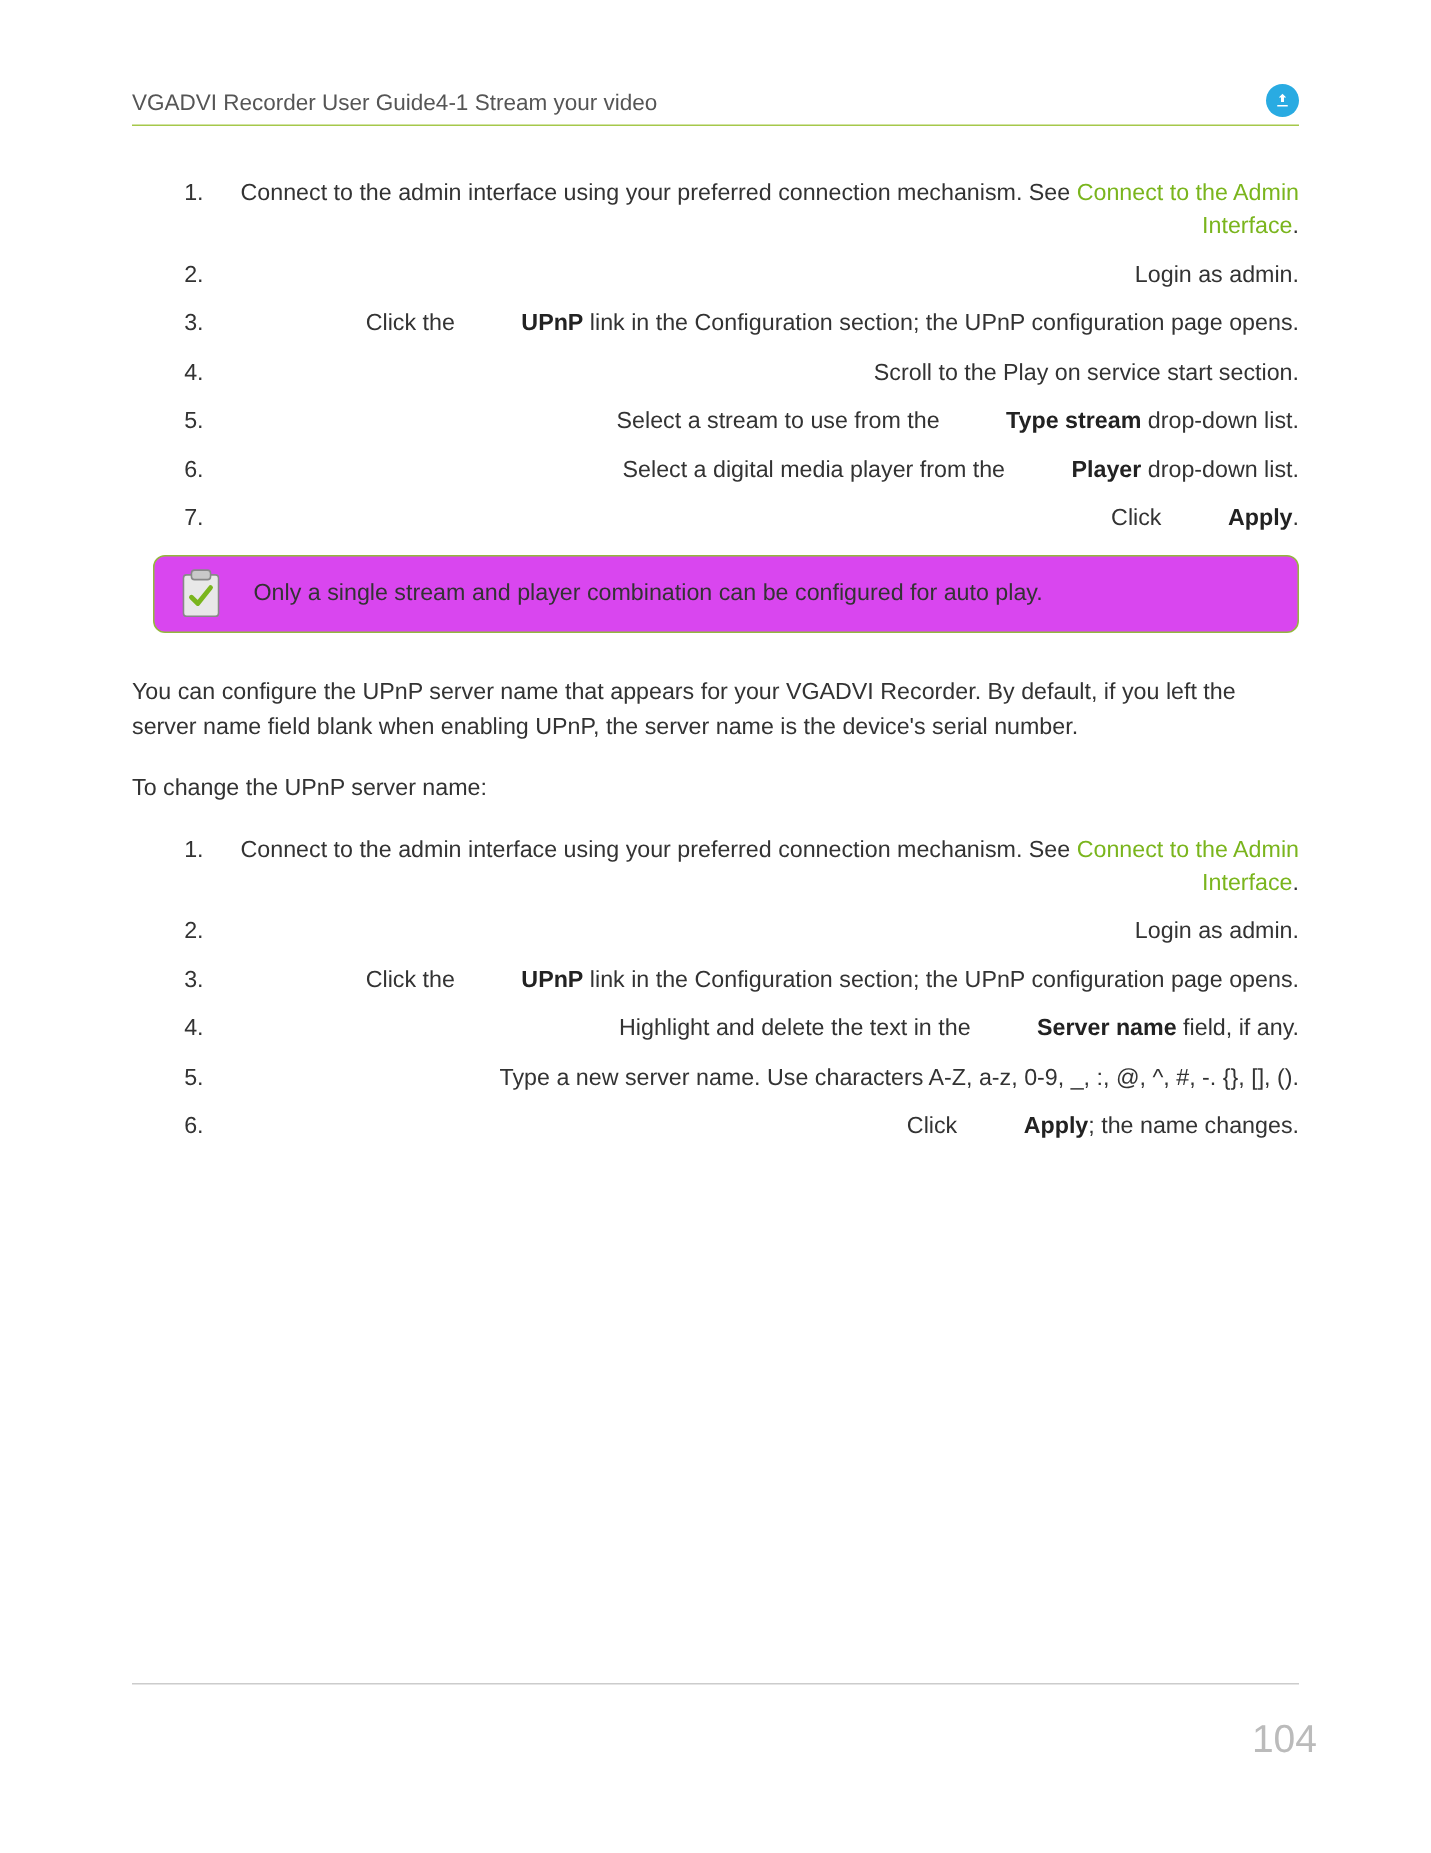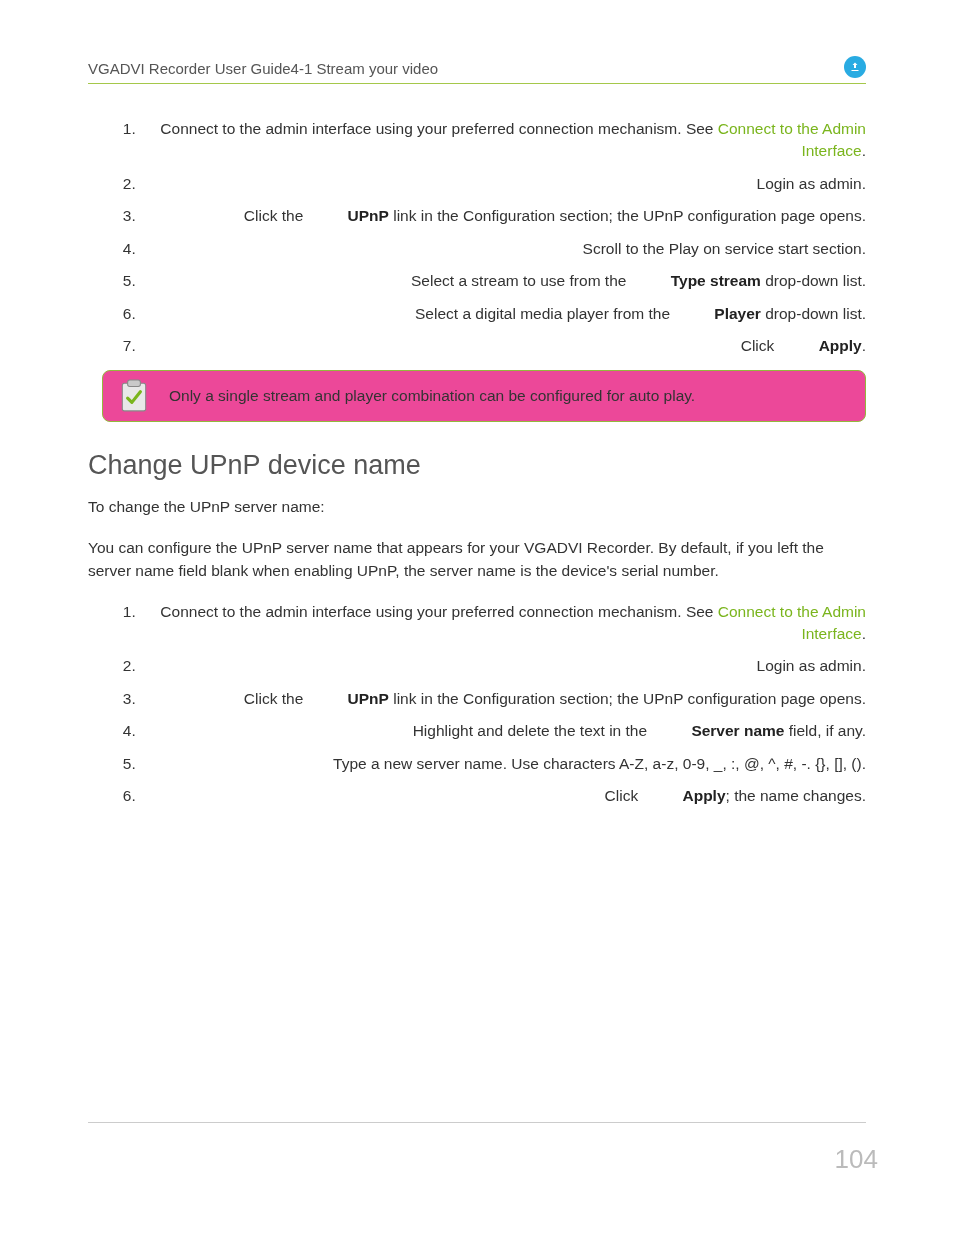--- a/index.html
+++ b/index.html
@@ -51,21 +51,21 @@
       line-height: 1.45;
       font-size: 15.5px;
       color: #333;
     }
     a.link { color: #7ab51d; text-decoration: none; }
     strong { font-weight: 600; color: #222; padding-left: 40px; }
 
     .note-box {
       display: flex;
       align-items: center;
-      background: #ec4899;
+      background: #d946ef;
       border: 1px solid #94b83d;
       border-radius: 8px;
       margin: 8px 0 28px 14px;
       padding: 8px 14px;
       min-height: 50px;
     }
     .note-icon {
       width: 34px; height: 34px;
       flex: 0 0 34px;
       margin-right: 18px;
@@ -144,24 +144,23 @@
     <div class="note-icon">
       <svg viewBox="0 0 32 32" width="34" height="34">
         <rect x="5" y="4" width="22" height="26" rx="2" fill="#e8e8e8" stroke="#888" stroke-width="1"></rect>
         <rect x="10" y="1" width="12" height="6" rx="2" fill="#c9c9c9" stroke="#888" stroke-width="1"></rect>
         <polyline points="10,18 14,22 22,12" fill="none" stroke="#7ab51d" stroke-width="3" stroke-linecap="round" stroke-linejoin="round"></polyline>
       </svg>
     </div>
     <div class="note-text">Only a single stream and player combination can be configured for auto play.</div>
   </div>
 
-  <h2 class="section">Change UPnP device name</h2>
 
+  <p class="body">You can configure the UPnP server name that appears for your VGADVI Recorder. By default, if you left the server name field blank when enabling UPnP, the server name is the device's serial number.</p>
   <p class="body">To change the UPnP server name:</p>
-  <p class="body">You can configure the UPnP server name that appears for your VGADVI Recorder. By default, if you left the server name field blank when enabling UPnP, the server name is the device's serial number.</p>
 
   <ol class="steps">
     <li>
       <span>Connect to the admin interface using your preferred connection mechanism. See </span><a class="link" href="#">Connect to the Admin Interface</a><span>.</span>
     </li>
     <li>Login as admin.</li>
     <li>
       <span>Click the </span><strong>UPnP</strong><span> link in the Configuration section; the UPnP configuration page opens.</span>
     </li>
     <li>

